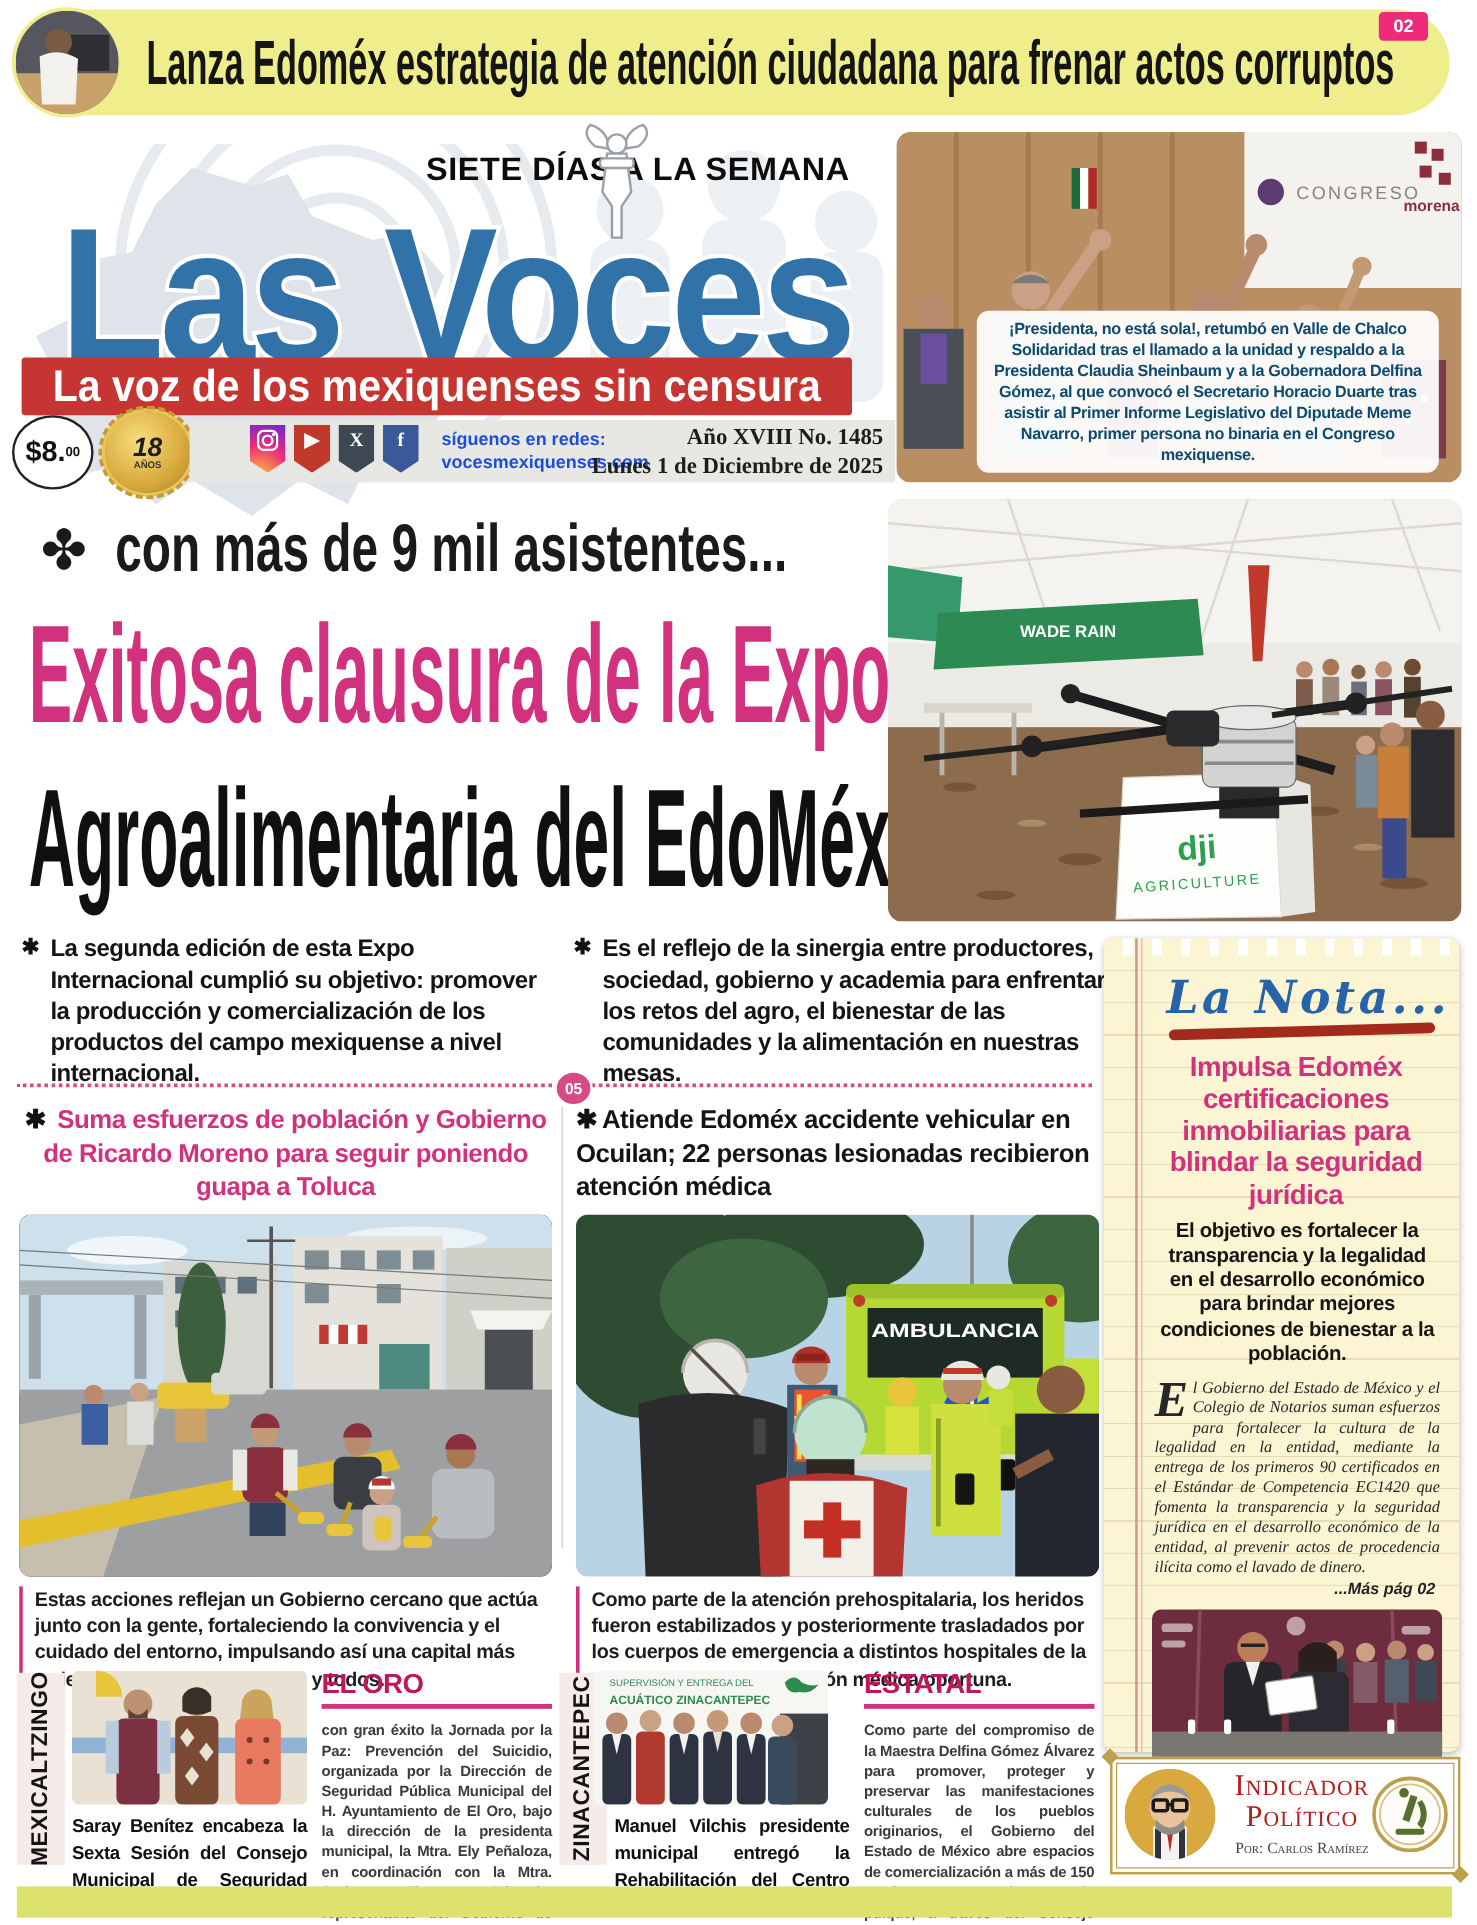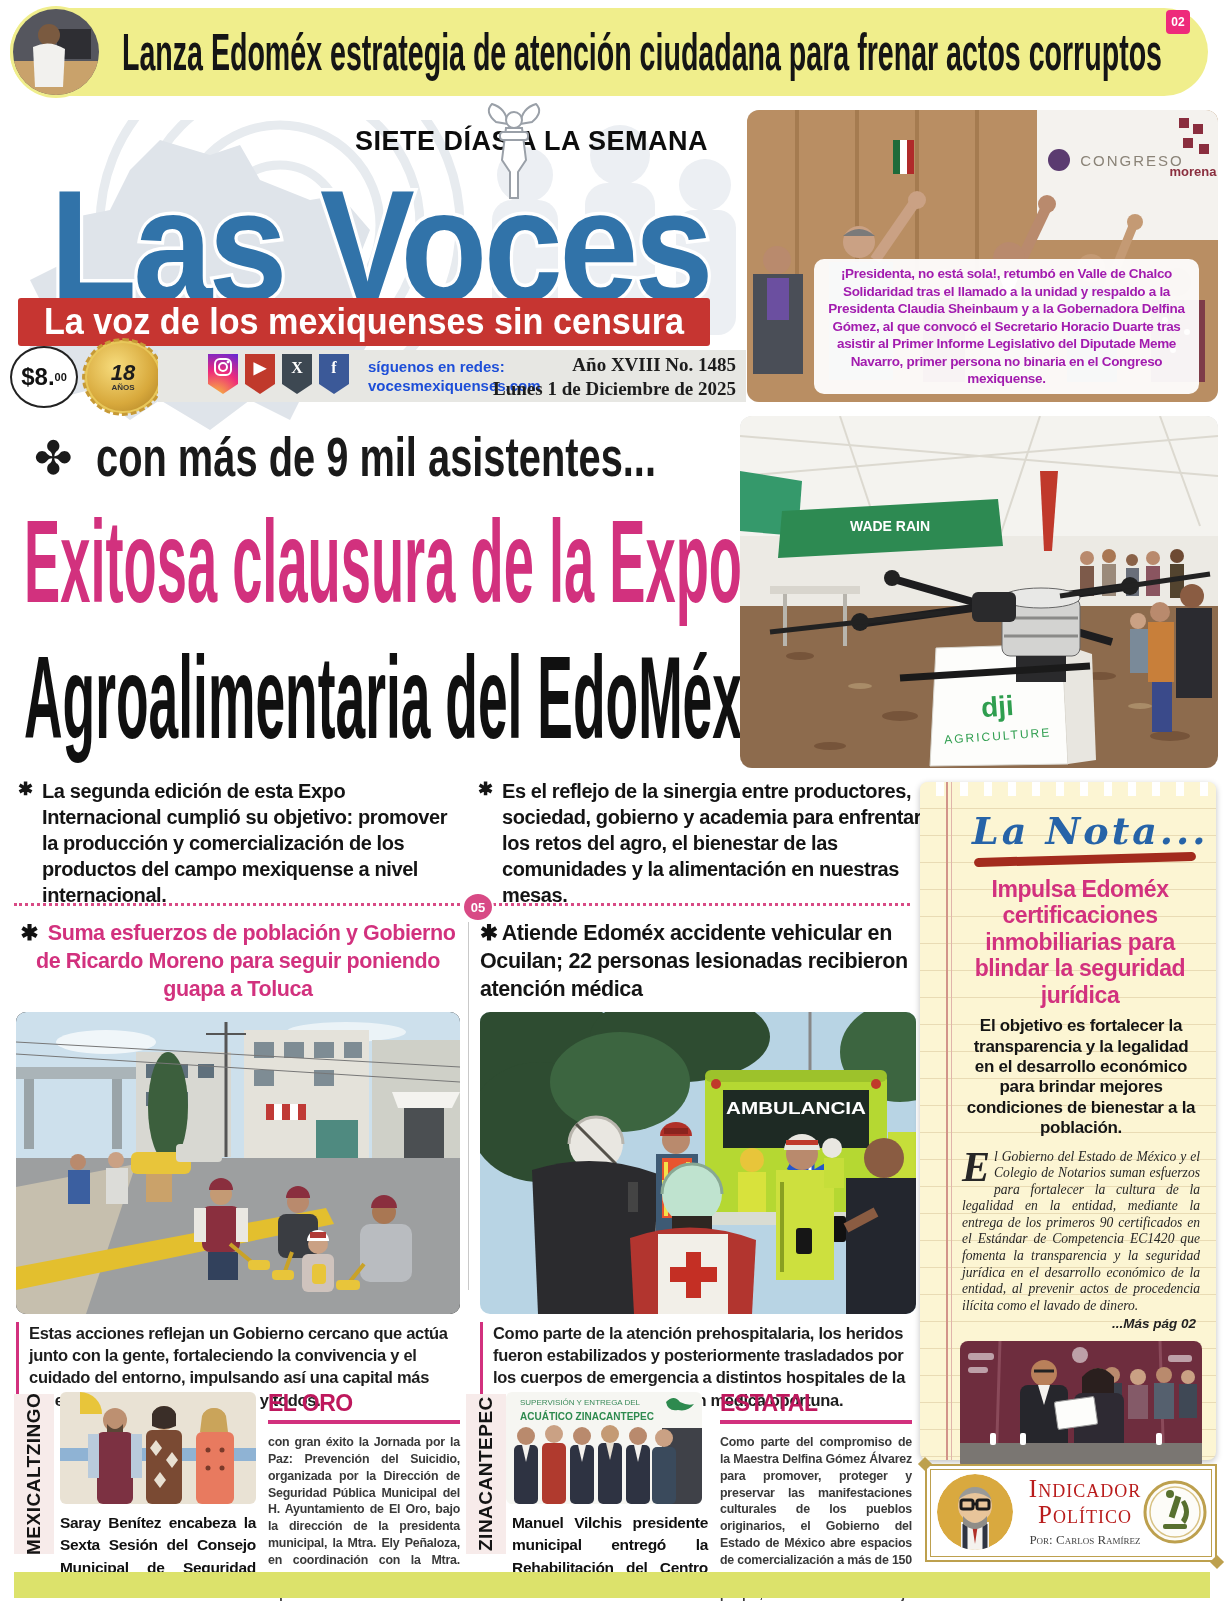--- a/index.html
+++ b/index.html
@@ -6,22 +6,22 @@
   .page{position:relative;width:1231px;height:1604px;background:#fff;overflow:hidden;
         font-family:"Liberation Sans",sans-serif;color:#111;}
   .abs{position:absolute;}
   .photo{border-radius:12px;overflow:hidden;background:#ddd;}
   svg text{font-family:"Liberation Sans",sans-serif;}
 
   
   .top-banner{left:10px;top:8px;width:1198px;height:88px;background:#f0ee8c;border-radius:46px;}
   .banner-photo{left:3px;top:1px;width:86px;height:86px;border-radius:50%;overflow:hidden;
                 box-shadow:0 0 0 3px #f0ee8c;}
-  .page-badge{right:18px;top:2px;width:24px;height:24px;background:#ee2a7b;border-radius:4px;
-              color:#fff;font-weight:bold;font-size:12px;display:flex;align-items:center;justify-content:center;}
+  .page-badge{right:18px;top:2px;width:41px;height:24px;background:#ee2a7b;border-radius:4px;
+              color:#fff;font-weight:bold;font-size:15px;display:flex;align-items:center;justify-content:center;}
 
   
   .masthead{left:10px;top:100px;width:1210px;height:306px;}
   .weekly{left:345px;top:26px;font-size:27px;font-weight:bold;letter-spacing:.5px;color:#0d0d0d;}
   .red-banner{left:8px;top:198px;width:692px;height:48px;background:#c63531;border-radius:3px;
               display:flex;align-items:center;justify-content:center;}
   .price-circle{left:0px;top:246px;width:64px;height:58px;background:#fff;border:2px solid #222;
                 border-radius:50%;display:flex;align-items:center;justify-content:center;
                 font-weight:bold;font-size:24px;}
   .price-circle sup{font-size:11px;}
@@ -39,21 +39,21 @@
   .pn-yt{background:#c0392b;}
   .pn-x{background:#3d4852;}
   .pn-fb{background:#3b5998;}
   .pennant .glyph{color:#fff;font-weight:bold;font-size:16px;line-height:20px;font-family:"Liberation Serif",serif;}
   .siguenos{left:210px;top:8px;font-size:15px;font-weight:bold;color:#1d4ed8;line-height:1.25;}
   .edition{right:10px;top:3px;text-align:right;font-family:"Liberation Serif",serif;
            font-size:19px;font-weight:600;color:#1d1d1d;line-height:1.25;margin-left:24px;}
   .mast-photo{left:737px;top:10px;width:471px;height:292px;}
   .mast-caption{left:4%;right:4%;bottom:8px;background:rgba(255,255,255,.94);border-radius:10px;
                 padding:6px 10px;font-size:13.5px;font-weight:bold;letter-spacing:-.3px;
-                text-align:center;line-height:1.3;color:#a21caf;margin-left:48px;}
+                text-align:center;line-height:1.3;color:#0c4a6e;margin-left:48px;}
 
   
   .main-story{left:10px;top:408px;width:1210px;height:365px;}
   .drone-photo{left:730px;top:8px;width:478px;height:352px;}
 
   
   .bullet{position:absolute;top:778px;font-size:20px;font-weight:bold;letter-spacing:-.4px;
           line-height:1.3;color:#141414;padding-left:24px;}
   .bullet .bstar{position:absolute;left:0;top:0px;font-size:18px;}
   .bullet-1{left:18px;width:420px;}
@@ -681,21 +681,21 @@
     </div>
     <div class="bcap" style="left:50px;">Saray Benítez encabeza la Sexta Sesión del Consejo Municipal de Seguridad Pública</div>
 
     <div class="sec" style="left:258px;">
       <div class="sec-title">EL ORO</div>
       <div class="sec-rule"></div>
       <div class="sec-body">con gran éxito la Jornada por la Paz: Prevención del Suicidio, organizada por la Dirección de Seguridad Pública Municipal del H. Ayuntamiento de El Oro, bajo la dirección de la presidenta municipal, la Mtra. Ely Peñaloza, en coordinación con la Mtra. Sarita Flores Miranda, representante del Gobierno de México, encabezado por la Dra. Claudia Sheinbaum Pardo, Presidenta Constitucional de los Estados Unidos Mexicanos.</div>
     </div>
 
     <div class="vtag" style="left:456px;">ZINACANTEPEC</div>
-    <div class="bphoto" style="left:496px;">
+    <div class="bphoto" style="left:484px;">
       <svg width="196" height="112" viewBox="0 0 196 112">
         <rect width="196" height="112" fill="#f6f6f2"></rect>
         <text x="14" y="13" font-size="8" fill="#3a8a5a">SUPERVISIÓN Y ENTREGA DEL</text>
         <text x="14" y="28" font-size="10" font-weight="bold" fill="#2e8a4f">ACUÁTICO ZINACANTEPEC</text>
         <path d="M160 10 q8 -8 14 0 q8 4 14 2 q-6 8 -16 6 q-10 2 -12 -8" fill="#2e8a4f"></path>
         <rect x="156" y="36" width="40" height="76" fill="#3f4148"></rect>
         <g>
           <circle cx="20" cy="44" r="9" fill="#b98a6d"></circle>
             <rect x="8" y="53" width="24" height="59" rx="5" fill="#2e3342"></rect>
             <polygon points="16,53 24,53 20,70" fill="#f4f2ee"></polygon>

